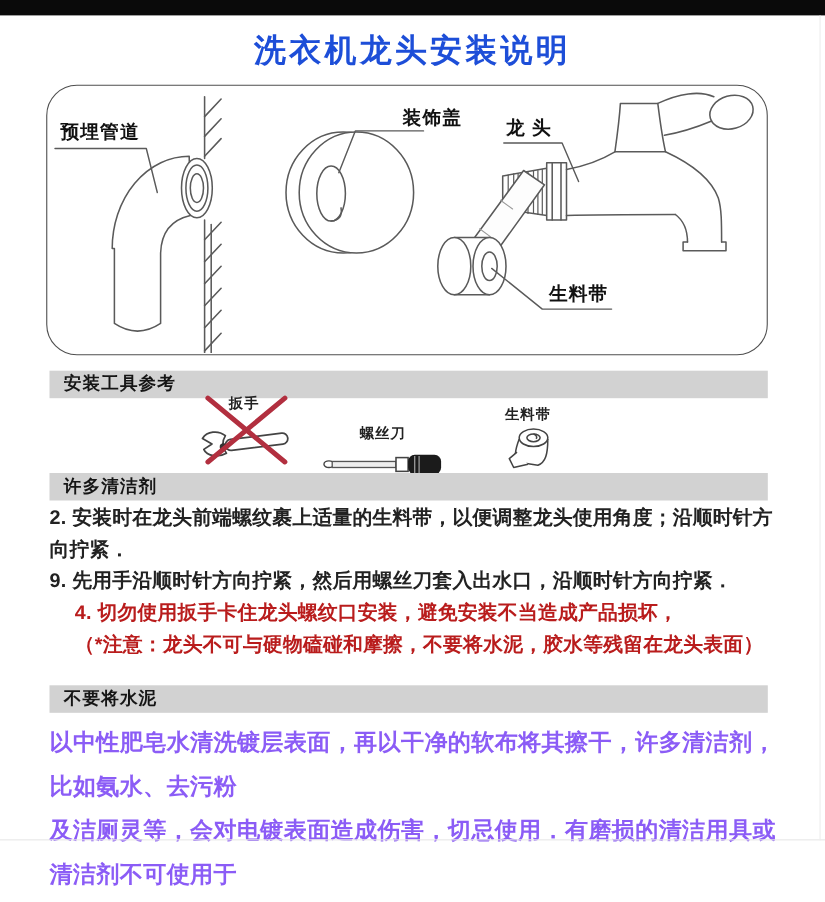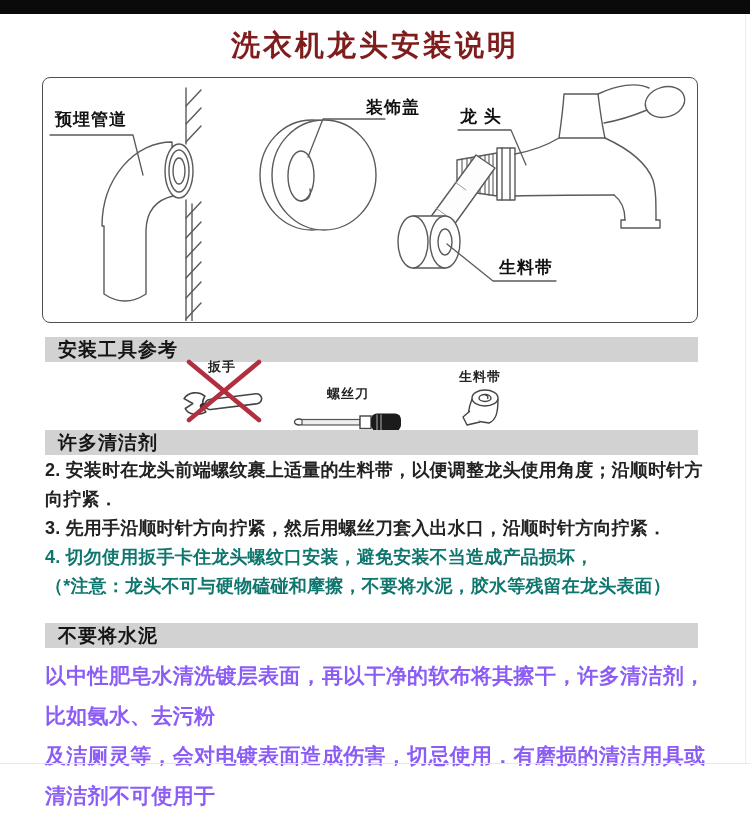--- a/index.html
+++ b/index.html
@@ -1,32 +1,32 @@
 <!DOCTYPE html>
 <html><head>
 <meta charset="utf-8">
 <style>
   html,body{margin:0;padding:0;background:#fff;}
   .page{position:relative;width:750px;height:820px;background:#ffffff;overflow:hidden;
         font-family:"Liberation Sans","DejaVu Sans",sans-serif;color:#1c1c1c;}
   .topbar{position:absolute;left:0;top:0;width:750px;height:14px;background:#0a0a0a;}
   .title{position:absolute;left:0;right:0;top:26px;text-align:center;
-         font-size:29px;font-weight:bold;letter-spacing:3px;color:#7f1d1d;}
+         font-size:29px;font-weight:bold;letter-spacing:3px;color:#1d4ed8;}
   .diagram-box{position:absolute;left:42px;top:77px;width:656px;height:246px;
-               border:1.6px solid #4f4f4f;border-radius:8px;box-sizing:border-box;}
+               border:1.6px solid #4f4f4f;border-radius:28px;box-sizing:border-box;}
   .diagram-box svg{position:absolute;left:0;top:0;}
   .dlabel{position:absolute;font-size:17px;font-weight:bold;letter-spacing:1px;color:#111;white-space:nowrap;}
   .bar{position:absolute;left:45px;width:653px;height:25px;background:#d2d2d2;
-       font-size:19px;font-weight:bold;color:#151515;line-height:25px;
+       font-size:16px;font-weight:bold;color:#151515;line-height:25px;
        padding-left:13px;box-sizing:border-box;letter-spacing:1px;}
   .tool{position:absolute;text-align:center;}
   .tool-label{font-size:13px;font-weight:bold;color:#222;letter-spacing:1px;}
   .notes{position:absolute;left:45px;top:456px;width:672px;font-size:18px;font-weight:bold;
          line-height:29px;color:#222;letter-spacing:0.2px;}
-  .notes .warn{color:#0f766e;}
+  .notes .warn{color:#b91c1c;margin-left:23px;}
   .special{position:absolute;left:45px;top:656px;width:680px;font-size:21px;font-weight:bold;
            line-height:40px;color:#8b5cf6;letter-spacing:0.3px;}
   .hairline-bottom{position:absolute;left:0;top:763px;width:750px;height:1px;background:#e7e7e7;}
   .hairline-right{position:absolute;left:745px;top:14px;width:1px;height:750px;background:#ededed;}
   .xwrap{position:absolute;}
 </style>
 </head>
 <body>
 
 <div class="page">
@@ -144,21 +144,21 @@
         <path d="M 27,7.5 q 4,1.5 2.5,4.5" fill="none"></path>
         <path d="M 12,24 L 5,30 L 9,38 L 22,35" fill="#fff"></path>
       </g>
     </svg>
   </div>
 
   <div class="bar" style="top:430px;">许多清洁剂</div>
 
   <div class="notes">
     <div>2. 安装时在龙头前端螺纹裹上适量的生料带，以便调整龙头使用角度；沿顺时针方向拧紧．</div>
-    <div>3. 先用手沿顺时针方向拧紧，然后用螺丝刀套入出水口，沿顺时针方向拧紧．</div>
+    <div>9. 先用手沿顺时针方向拧紧，然后用螺丝刀套入出水口，沿顺时针方向拧紧．</div>
     <div class="warn">4. 切勿使用扳手卡住龙头螺纹口安装，避免安装不当造成产品损坏，</div>
     <div class="warn">（*注意：龙头不可与硬物磕碰和摩擦，不要将水泥，胶水等残留在龙头表面）</div>
   </div>
 
   <div class="bar" style="top:623px;">不要将水泥</div>
 
   <div class="special">
     <div>以中性肥皂水清洗镀层表面，再以干净的软布将其擦干，许多清洁剂，比如氨水、去污粉</div>
     <div>及洁厕灵等，会对电镀表面造成伤害，切忌使用．有磨损的清洁用具或清洁剂不可使用于</div>
     <div>不要将水泥．</div>

